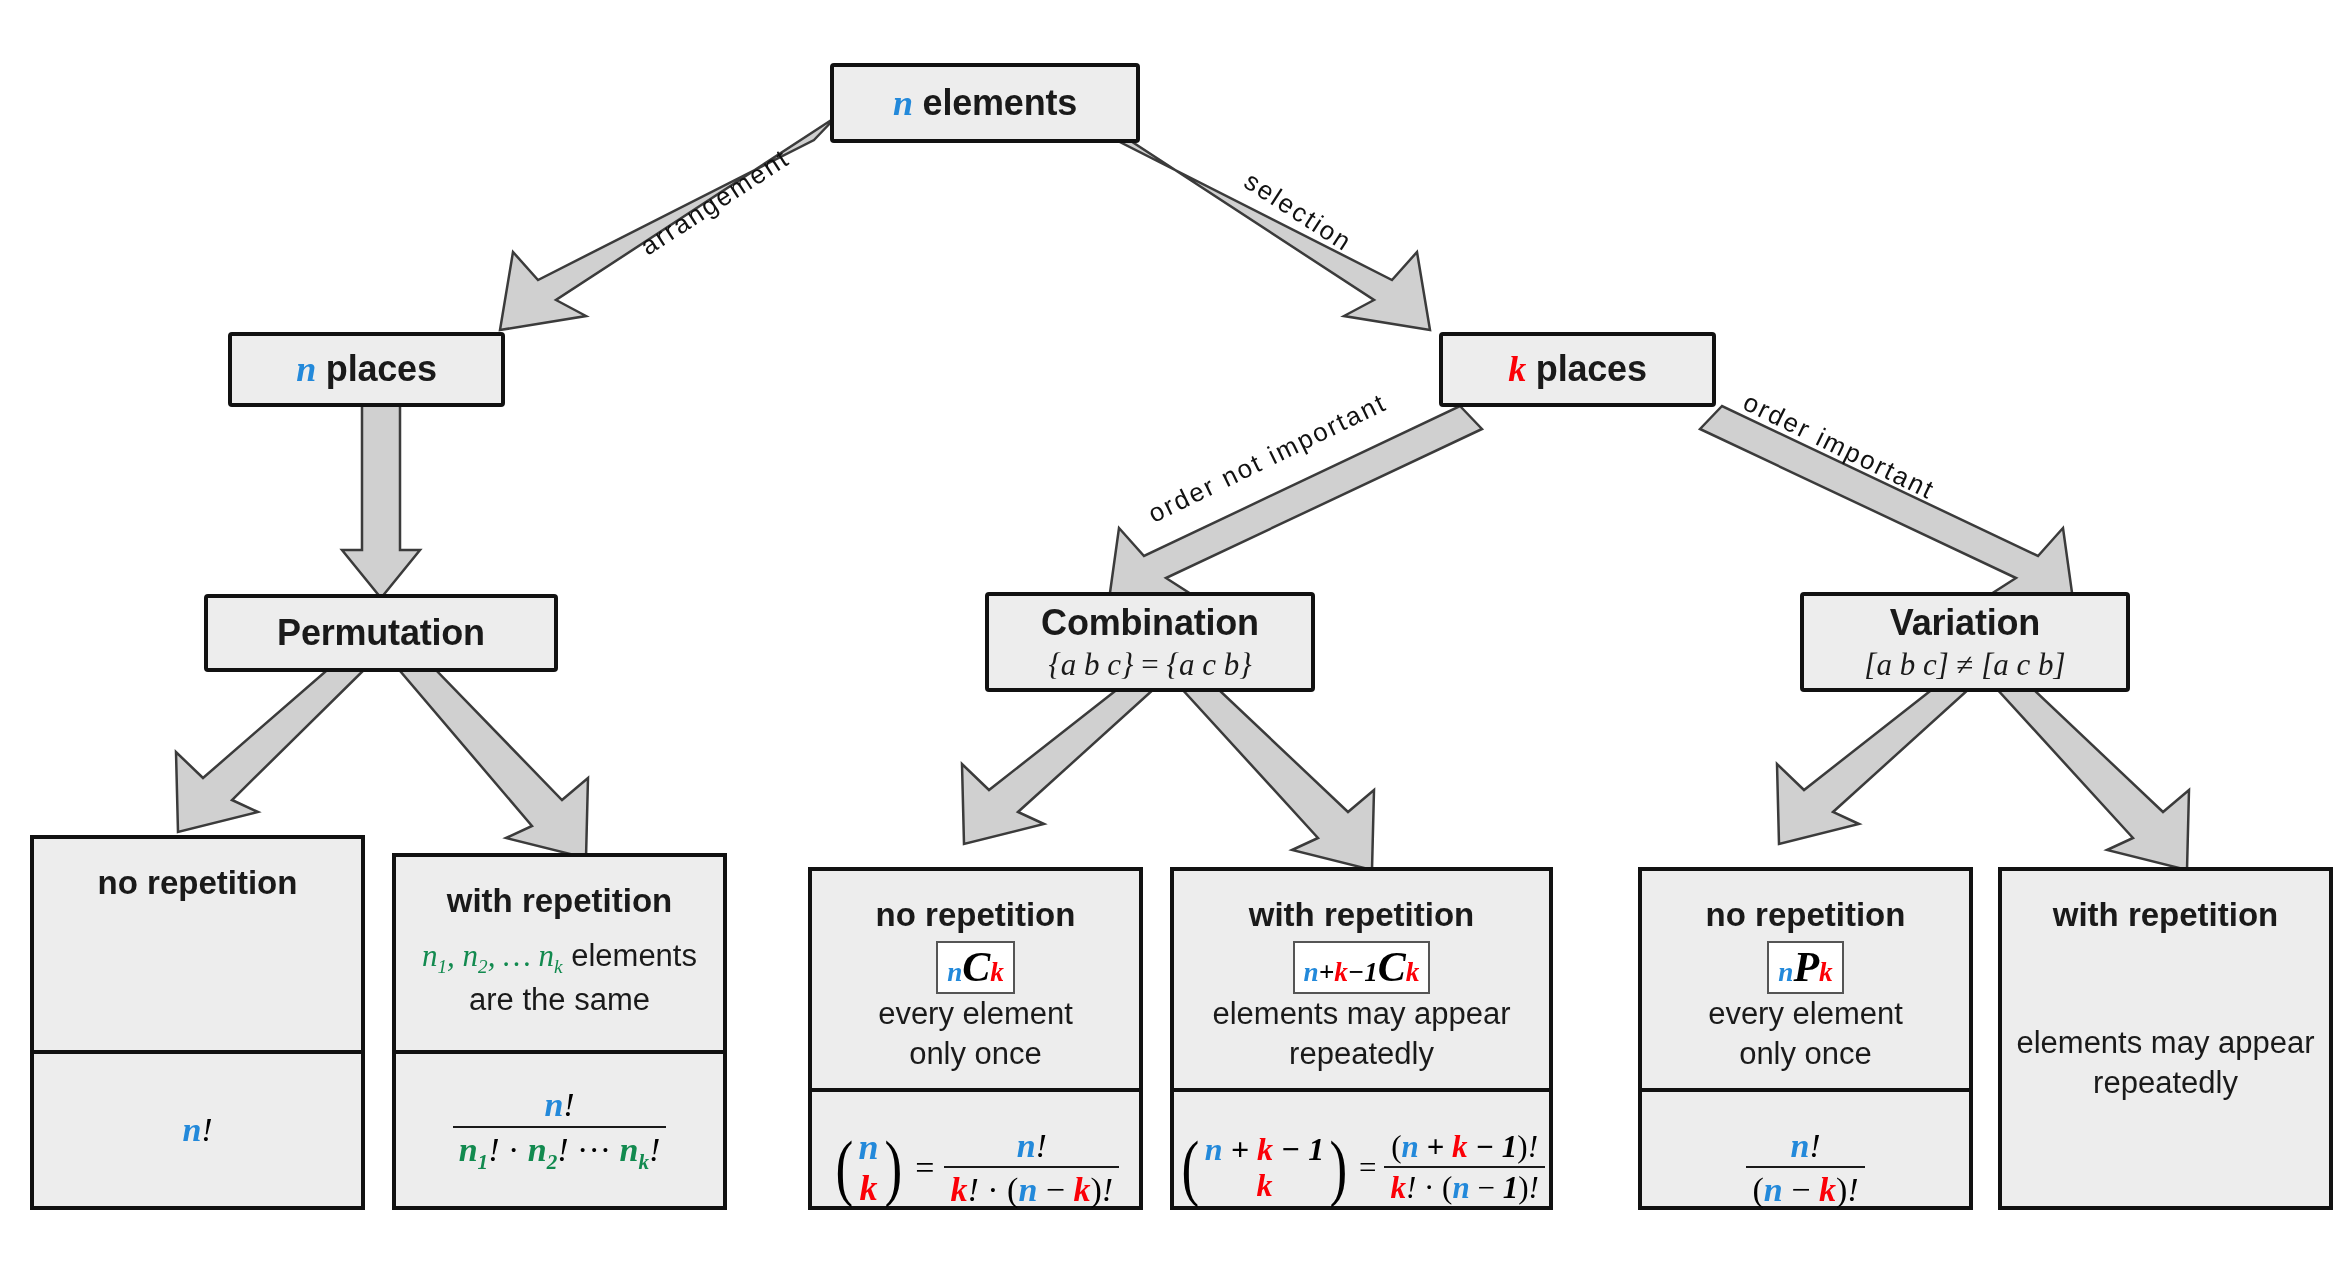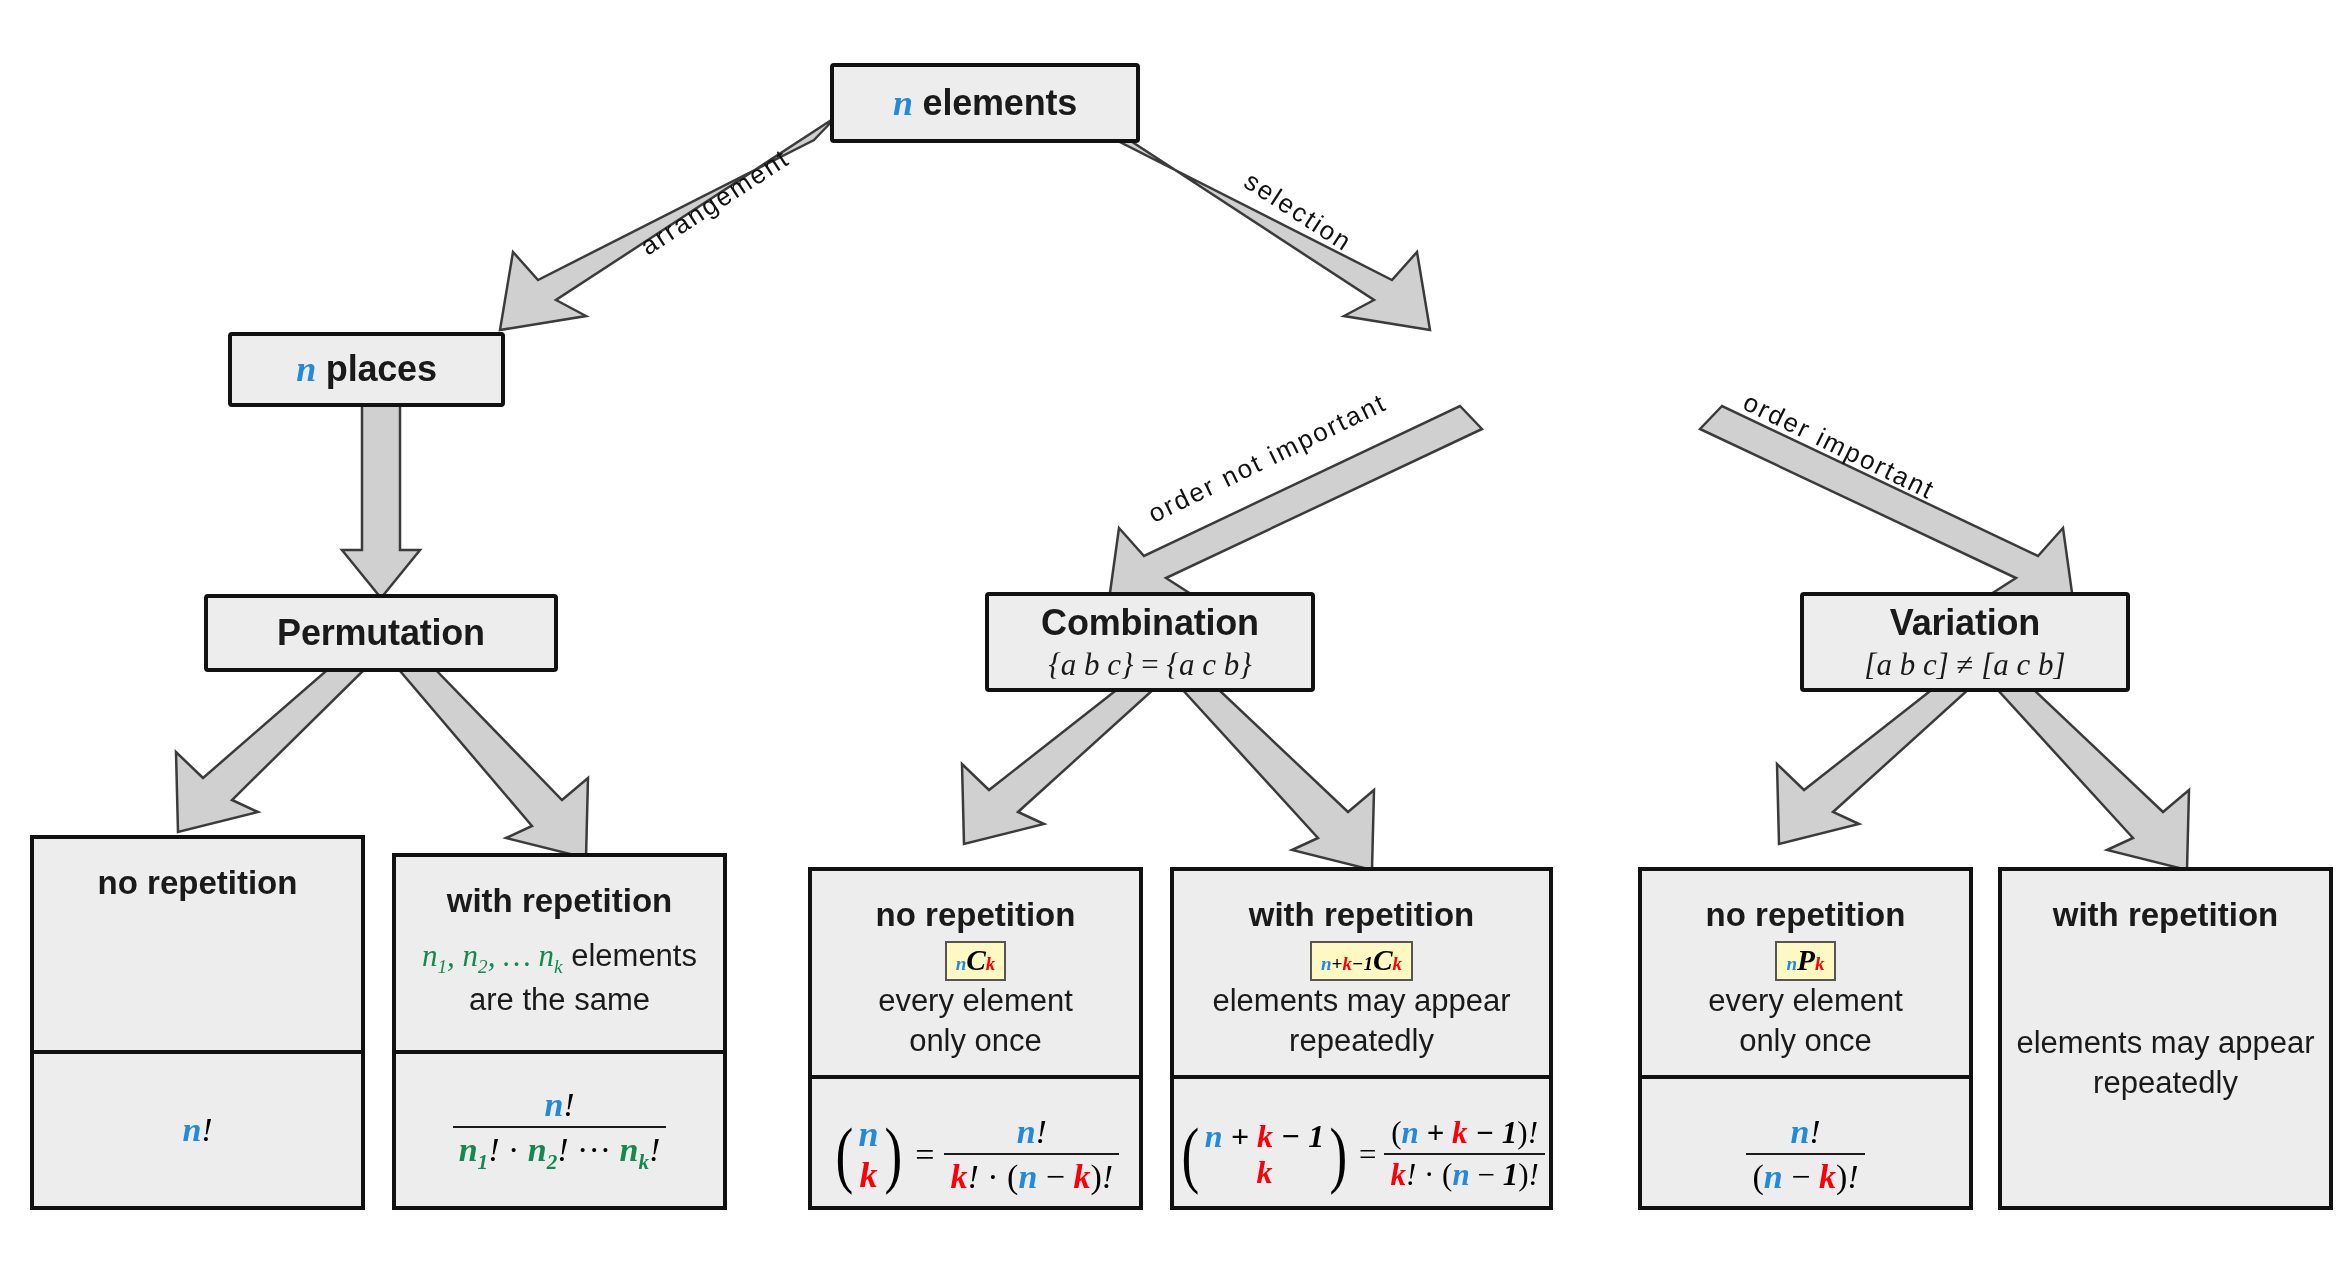--- a/index.html
+++ b/index.html
@@ -74,24 +74,24 @@
   }
   .leaf-head {
     font-weight: bold;
     font-size: 33px;
     color: #1a1a1a;
     line-height: 1.1;
   }
   .leaf-badge {
     margin-top: 8px;
     border: 2px solid #555;
-    background: #fef9c3;
+    background: #ffffff;
     padding: 2px 9px 3px 9px;
     font-family: "Liberation Serif", serif;
-    font-size: 28px;
+    font-size: 40px;
     line-height: 1.05;
     white-space: nowrap;
   }
   .leaf-desc {
     margin-top: auto;
     margin-bottom: auto;
     font-size: 31px;
     color: #1a1a1a;
     line-height: 1.28;
     padding: 0 8px 14px 8px;
@@ -249,20 +249,25 @@
       <span class="blue bi" style="font-family:'Liberation Serif',serif;">n</span><span> elements</span>
     </div>
   </div>
 
   <div class="node rounded" style="left:228px; top:332px; width:277px; height:75px;">
     <div class="node-title">
       <span class="blue bi" style="font-family:'Liberation Serif',serif;">n</span><span> places</span>
     </div>
   </div>
 
+  <div class="node rounded" style="left:1439px; top:332px; width:277px; height:75px;">
+    <div class="node-title">
+      <span class="red bi" style="font-family:'Liberation Serif',serif;">k</span><span> places</span>
+    </div>
+  </div>
 
   <div class="node rounded" style="left:204px; top:594px; width:354px; height:78px;">
     <div class="node-title">Permutation</div>
   </div>
 
   <div class="node rounded" style="left:985px; top:592px; width:330px; height:100px;">
     <div class="node-title">Combination</div>
     <div class="node-sub">
       <i>{a b c}</i> = <i>{a c b}</i>
     </div>

